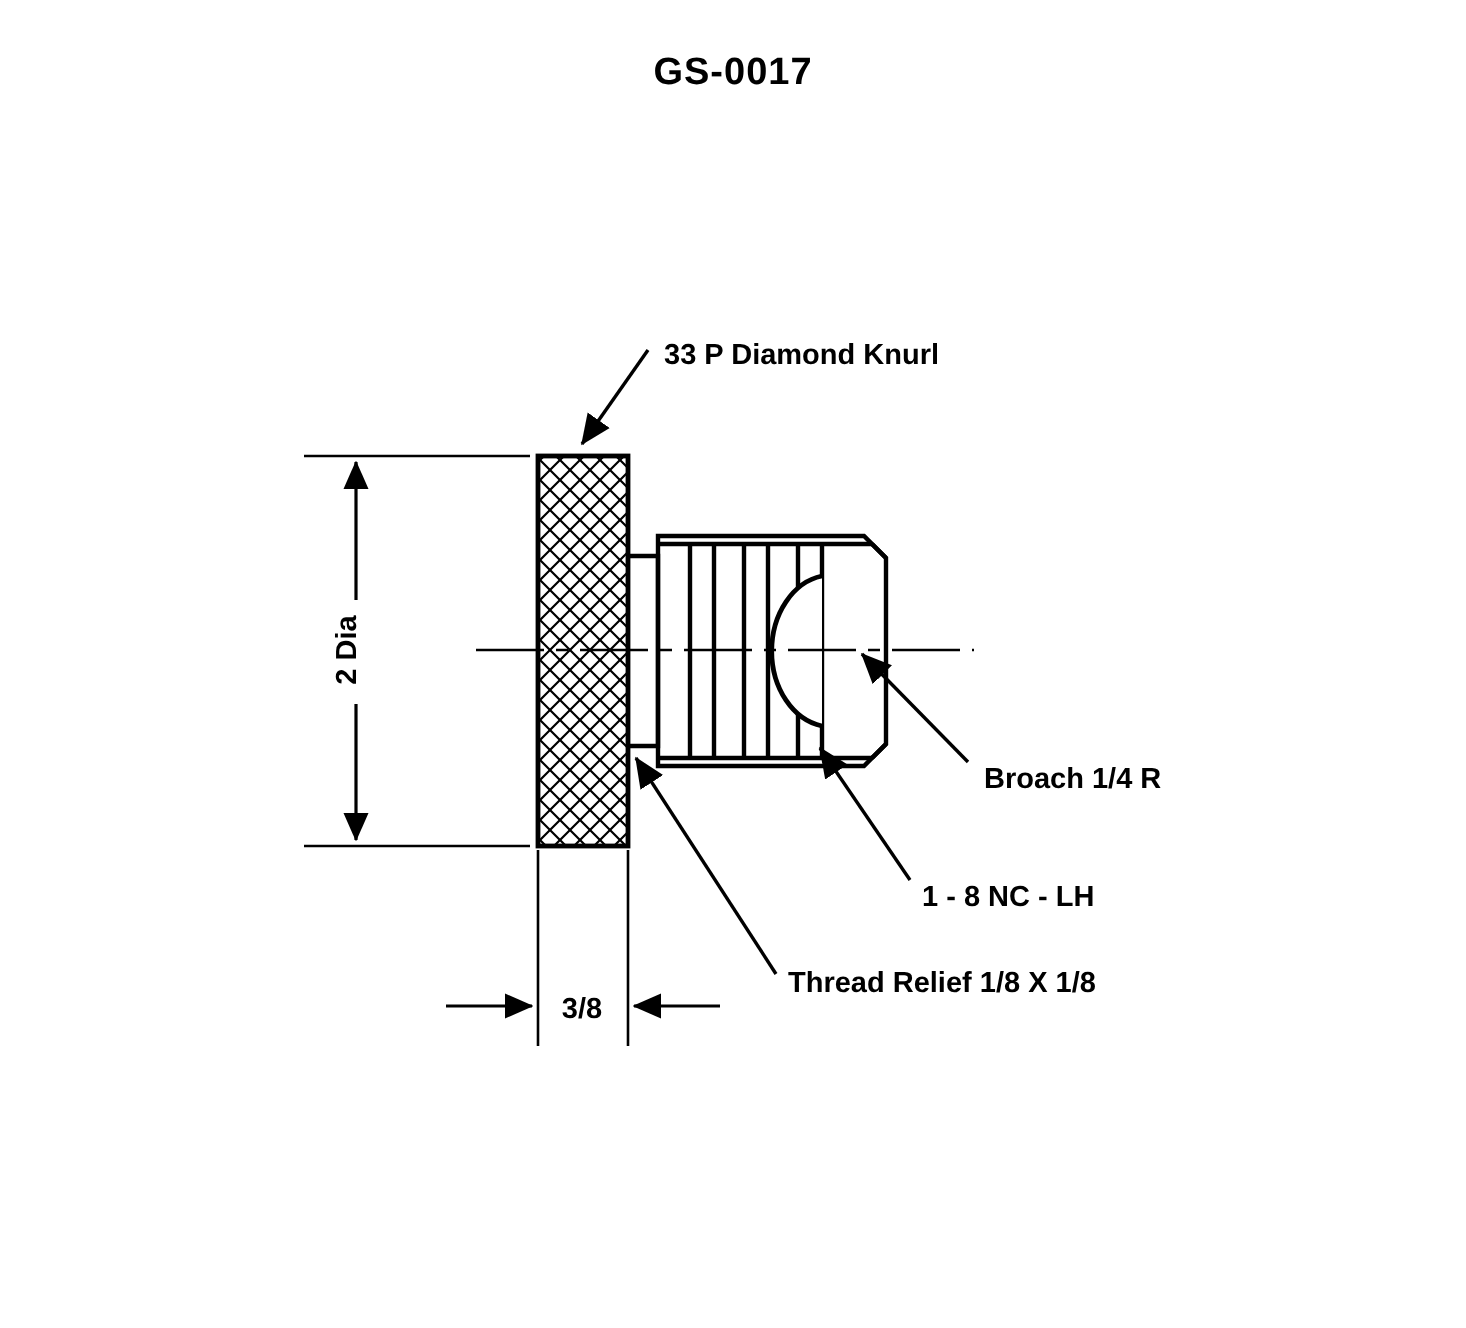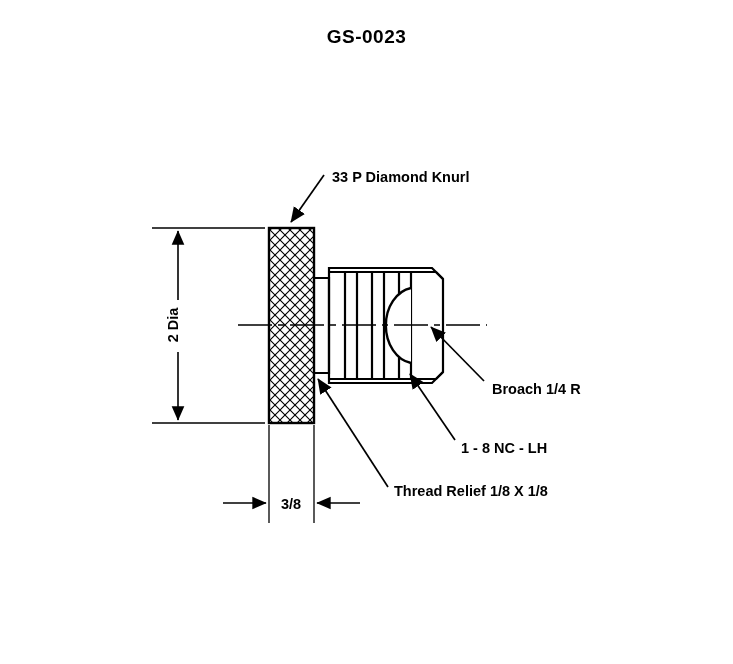--- a/index.html
+++ b/index.html
@@ -41,21 +41,21 @@
   .lbl-rot {
     font-family: "Liberation Sans", sans-serif;
     font-size: 14.5px;
     font-weight: bold;
     fill: #000000;
   }
 </style>
 </head>
 <body>
 
-<div id="drawing-title">GS-0023</div>
+<div id="drawing-title">GS-0017</div>
 
 <div class="svg-wrap">
   <svg width="733" height="664" viewBox="0 0 733 664" xmlns="http://www.w3.org/2000/svg">
     <defs>
       <pattern id="knurlPattern" width="10" height="10" patternUnits="userSpaceOnUse">
         <path d="M0,0 L10,10 M-2,8 L2,12 M8,-2 L12,2" stroke="#000000" stroke-width="1.1" fill="none"></path>
         <path d="M10,0 L0,10 M12,8 L8,12 M2,-2 L-2,2" stroke="#000000" stroke-width="1.1" fill="none"></path>
       </pattern>
       <marker id="arrowEnd" viewBox="0 0 10 10" refX="9.5" refY="5" markerWidth="9" markerHeight="9" orient="auto-start-reverse">
         <path d="M0,0.6 L10,5 L0,9.4 z" fill="#000000"></path>

